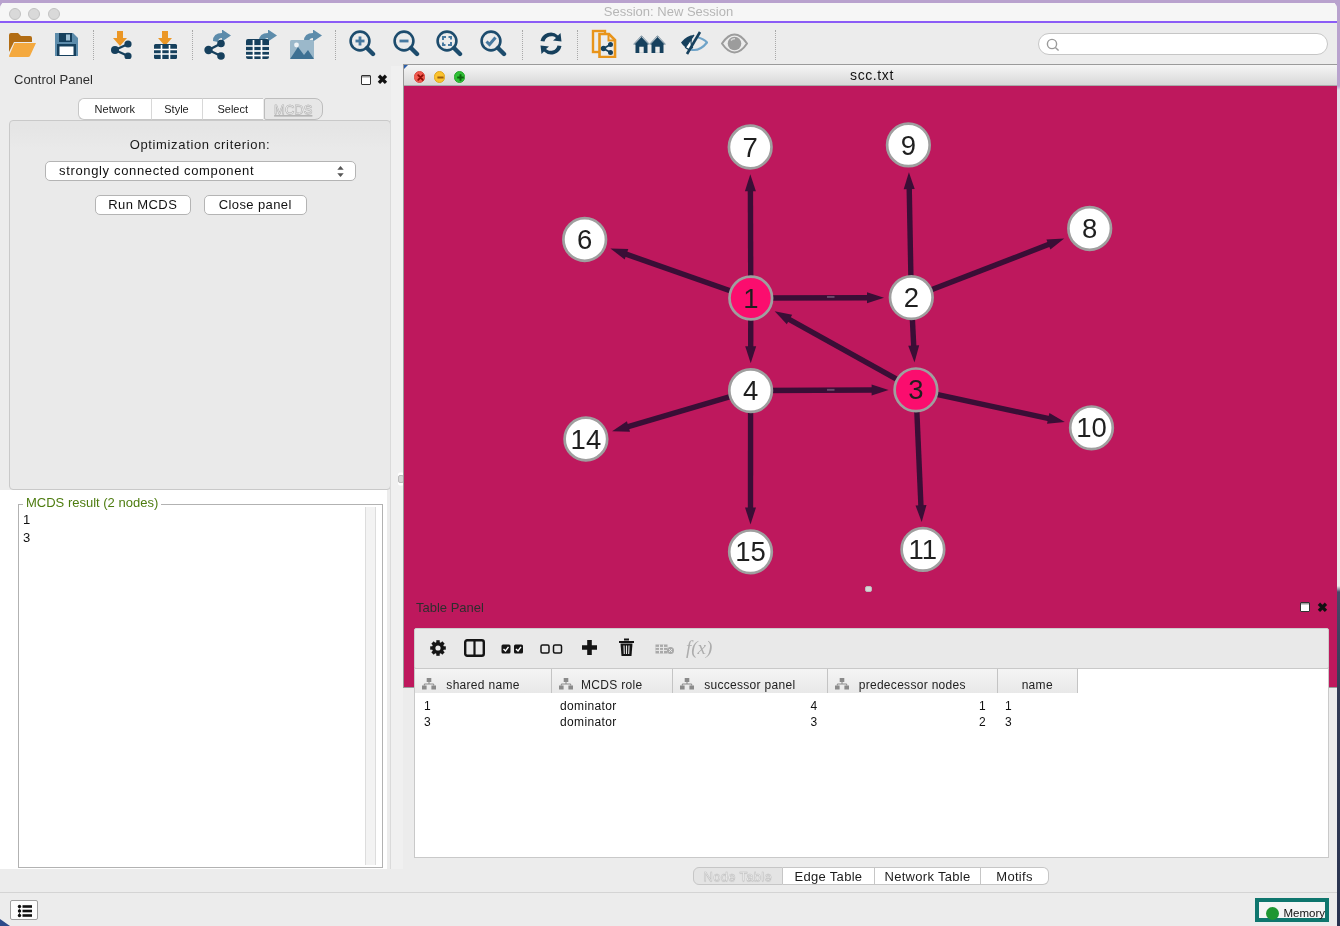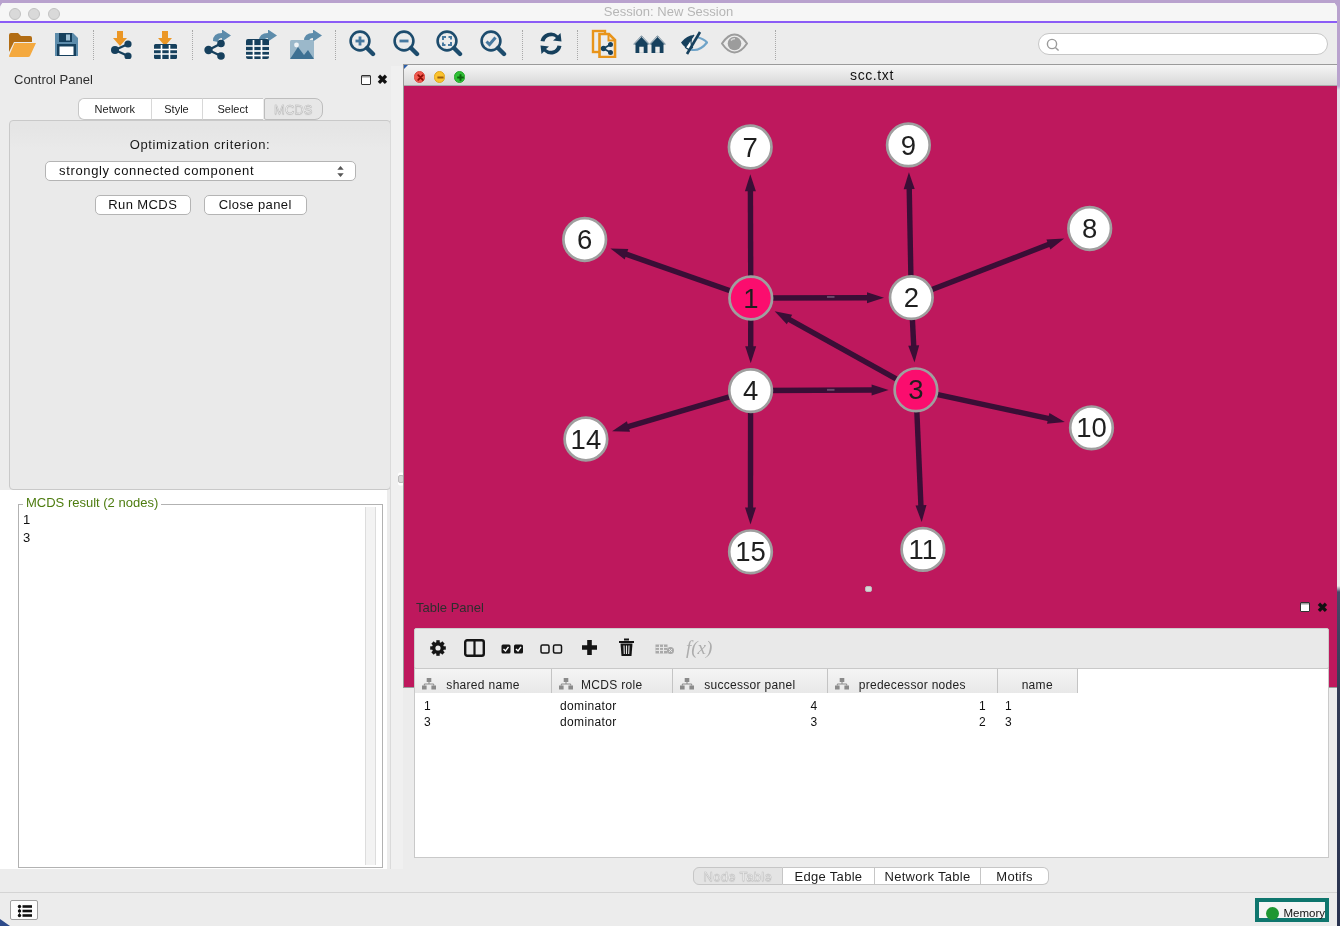--- a/index.html
+++ b/index.html
@@ -27,21 +27,21 @@
   border:1px solid #c6c6c6;border-radius:11px;}
 
 #cpTitle{position:absolute;left:14px;top:72px;font-size:13px;color:#2e2e2e;text-align:right;}
 .panFloat{position:absolute;width:10px;height:10px;border:1.6px solid #333;border-radius:1px;background:#fff;box-shadow:inset 0 1.5px 0 #999;}
 .panX{position:absolute;font-size:13px;font-weight:bold;color:#111;line-height:10px;}
 #tabs{position:absolute;left:78px;top:97.5px;height:22px;}
 .tab{position:absolute;top:0;height:22px;background:#fff;border-top:1px solid #c7c7c7;
   border-bottom:1px solid #c7c7c7;font-size:11px;color:#1c1c1c;text-align:center;line-height:21px;}
 #tabMCDS{position:absolute;top:0;height:22px;background:#e7e7e7;border:1px solid #bdbdbd;
   border-radius:2px 8px 8px 2px;font-size:13px;color:#fafafa;-webkit-text-stroke:0.5px #b5b5b5;text-shadow:0 1px 1px #c8c8c8;
-  text-align:center;line-height:21px;}
+  text-align:center;line-height:21px;text-decoration:underline;}
 #cpContent{position:absolute;left:9px;top:119.5px;width:382px;height:370.5px;
   background:linear-gradient(180deg,#e5e5e5 0 6px,#eaeaea 30px);border:1px solid #c9c9c9;border-radius:4px;}
 #optLabel{position:absolute;left:0;width:100%;top:16px;text-align:center;font-size:13px;color:#1a1a1a;letter-spacing:0.65px;}
 #combo{position:absolute;left:35px;top:40.5px;width:311px;height:20px;background:#fff;
   border:1px solid #b4b4b4;border-radius:5px;font-size:13px;color:#111;line-height:18px;padding-left:13px;letter-spacing:0.65px;}
 .btn{position:absolute;top:74px;height:20px;background:#fff;border:1px solid #b4b4b4;
   border-radius:5px;font-size:13px;color:#111;text-align:center;line-height:18px;letter-spacing:0.4px;}
 #cpWhite{position:absolute;left:0px;top:490px;width:387px;height:379px;background:#fff;}
 #grpBox{position:absolute;left:18px;top:13.5px;width:364.5px;height:364px;border:1px solid #b2b2b2;}
 #grpTitle{position:absolute;left:4px;top:-10px;background:#fff;padding:0 3px;font-size:13px;color:#4d7c0f;}

